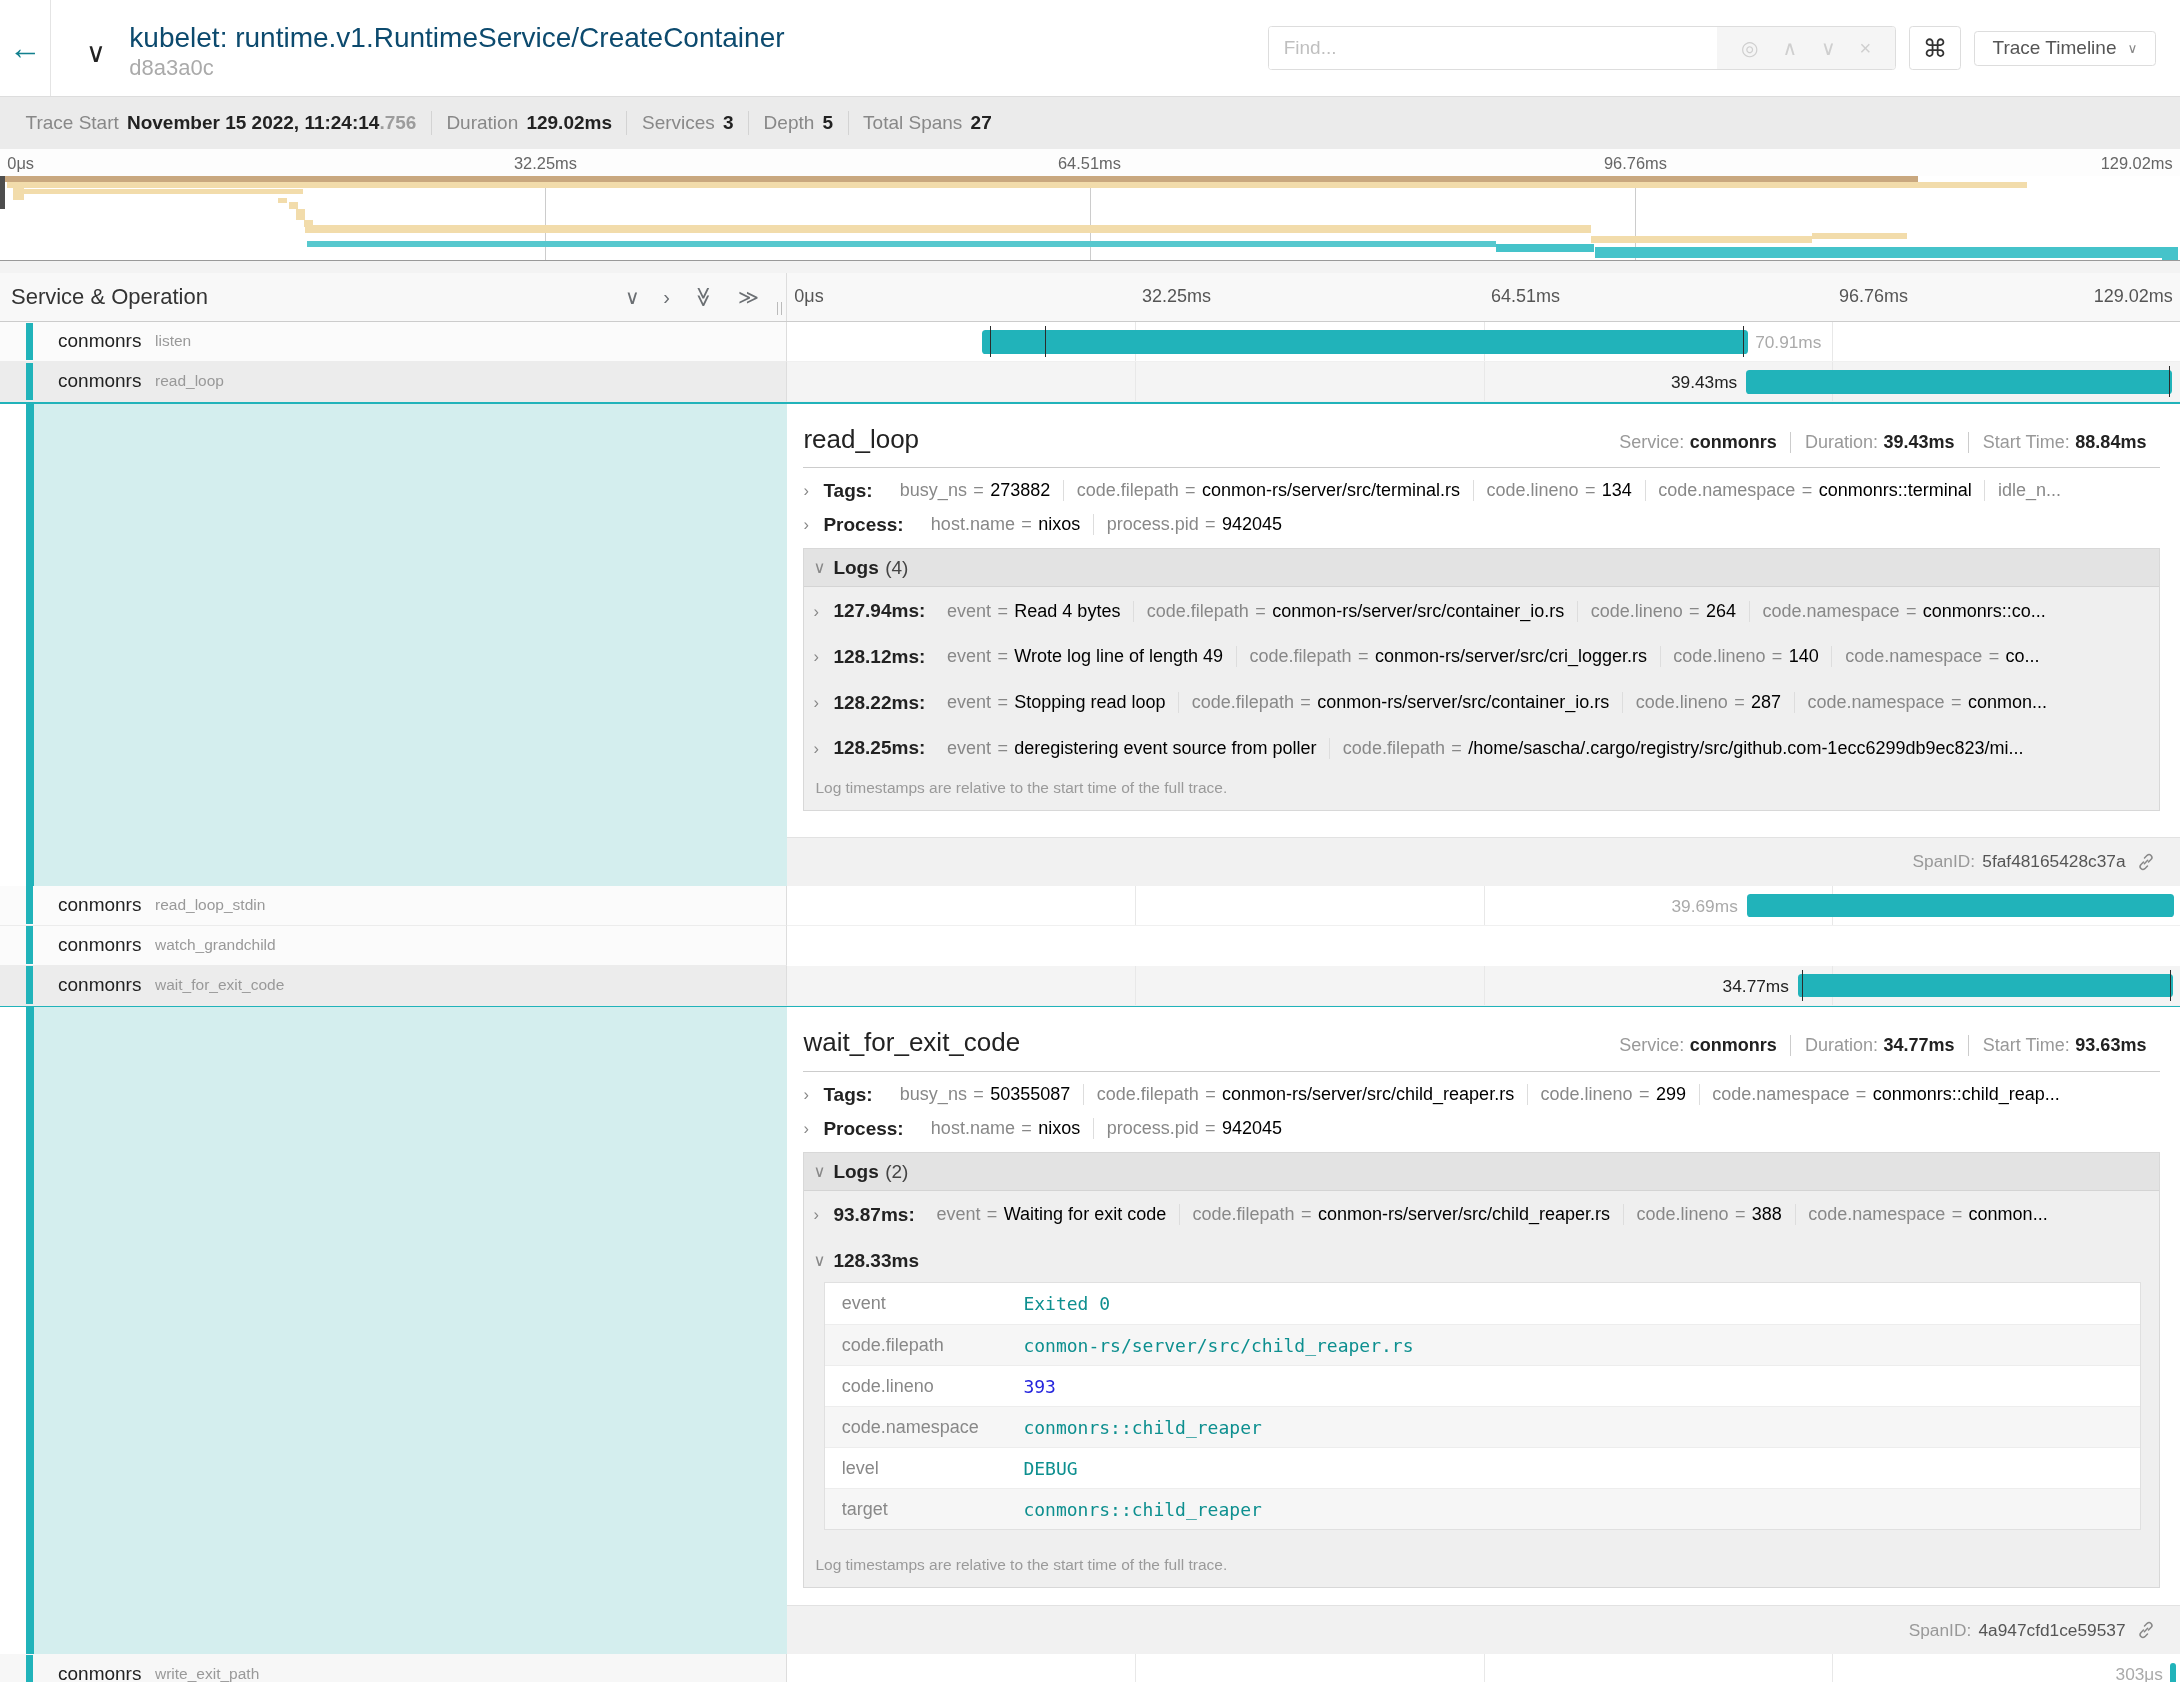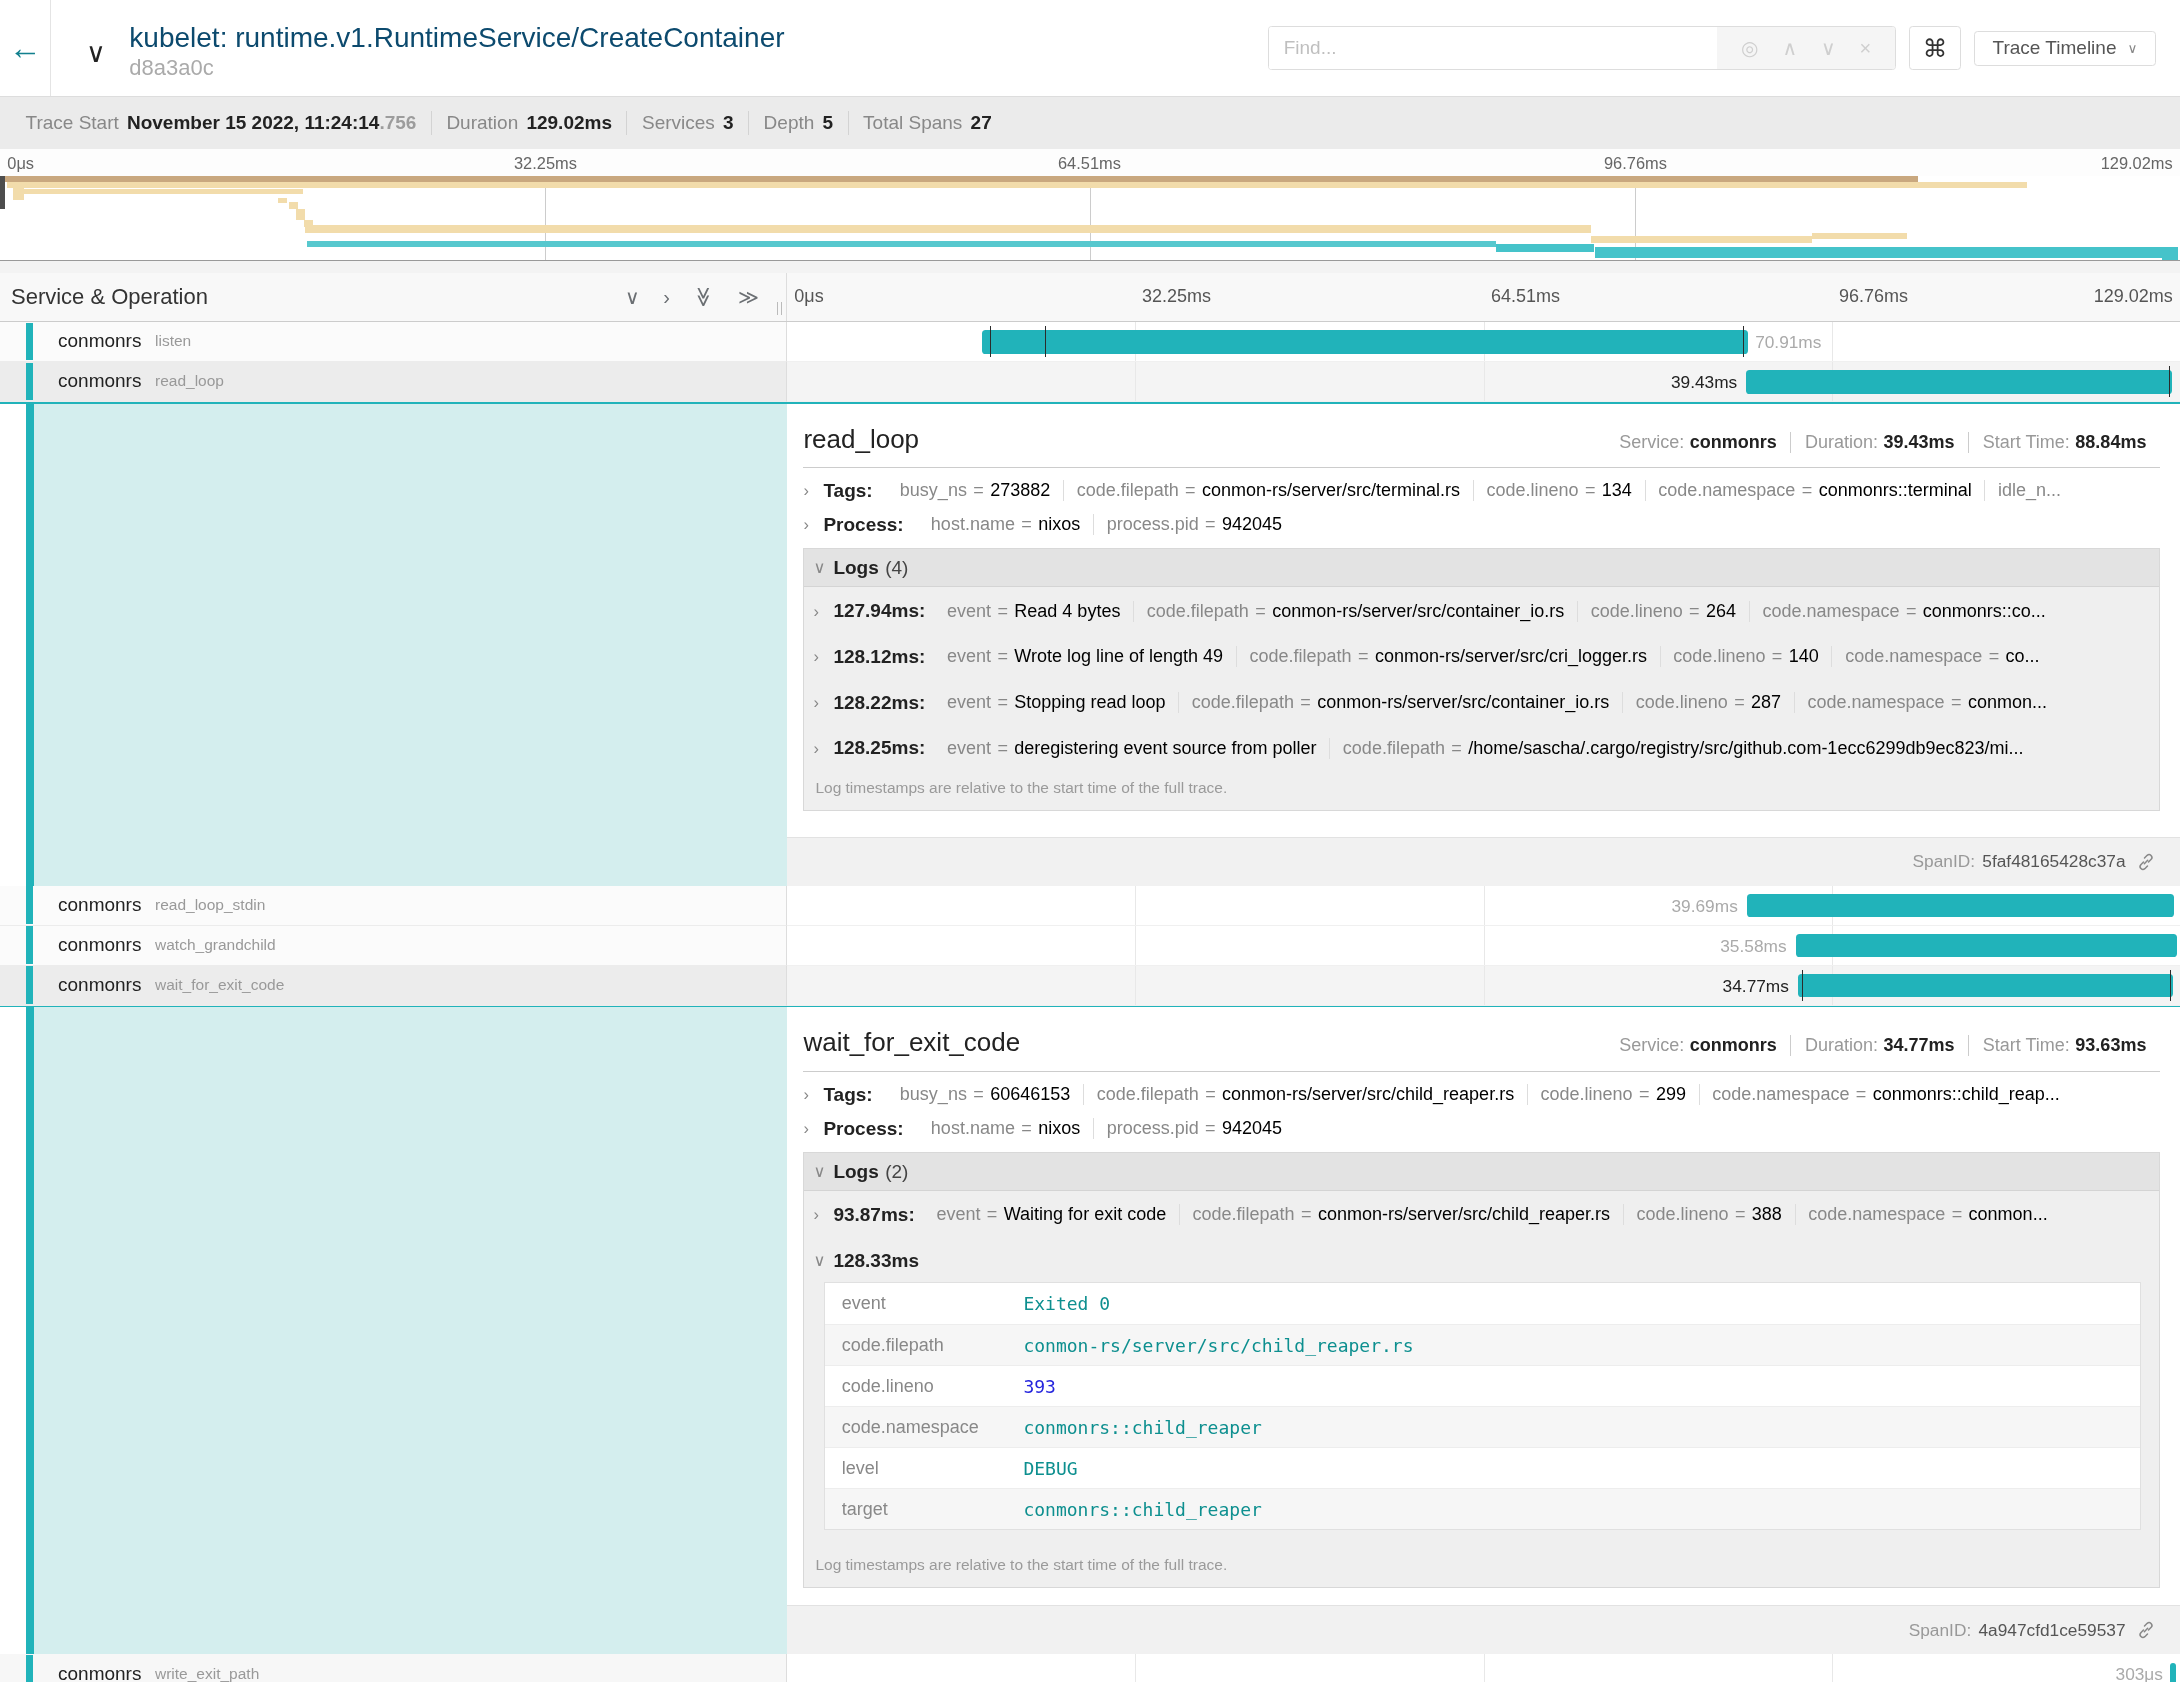--- a/index.html
+++ b/index.html
@@ -423,27 +423,20 @@
     <span class="durlab dim" style="right:calc(31.1% + 9px)">39.69ms</span>
   </div>
 </div>
 
 <div class="srow">
   <div class="nm">
       <span class="accent"></span>
     <span class="svc">conmonrs</span>
     <span class="op">watch_grandchild</span>
     </div>
-  <div class="tl">
-    <div class="gline" style="left:25%"></div>
-      <div class="gline" style="left:50%"></div>
-      <div class="gline" style="left:75%"></div>
-    <div class="bar" style="left:72.4%;width:27.4%"></div>
-    <span class="durlab dim" style="right:calc(27.6% + 9px)">35.58ms</span>
-  </div>
 </div>
 
 <div class="srow sel">
   <div class="nm">
       <span class="accent"></span>
     <span class="svc">conmonrs</span>
     <span class="op">wait_for_exit_code</span>
     </div>
   <div class="tl">
     <div class="gline" style="left:25%"></div>
@@ -469,21 +462,21 @@
           <span class="mi"><span>Start Time:</span><b>93.63ms</b></span>
         </div>
       </div>
       <div class="ddiv"></div>
       <div class="kvrow">
         <span class="exp">›</span>
         <span class="kvlabel">Tags:</span>
         <span class="kv">
             <span>busy_ns</span>
             <span>=</span>
-            <span class="v">60646153</span>
+            <span class="v">50355087</span>
           </span>
         <span class="kv">
             <span>code.filepath</span>
             <span>=</span>
             <span class="v">conmon-rs/server/src/child_reaper.rs</span>
           </span>
         <span class="kv">
             <span>code.lineno</span>
             <span>=</span>
             <span class="v">299</span>

